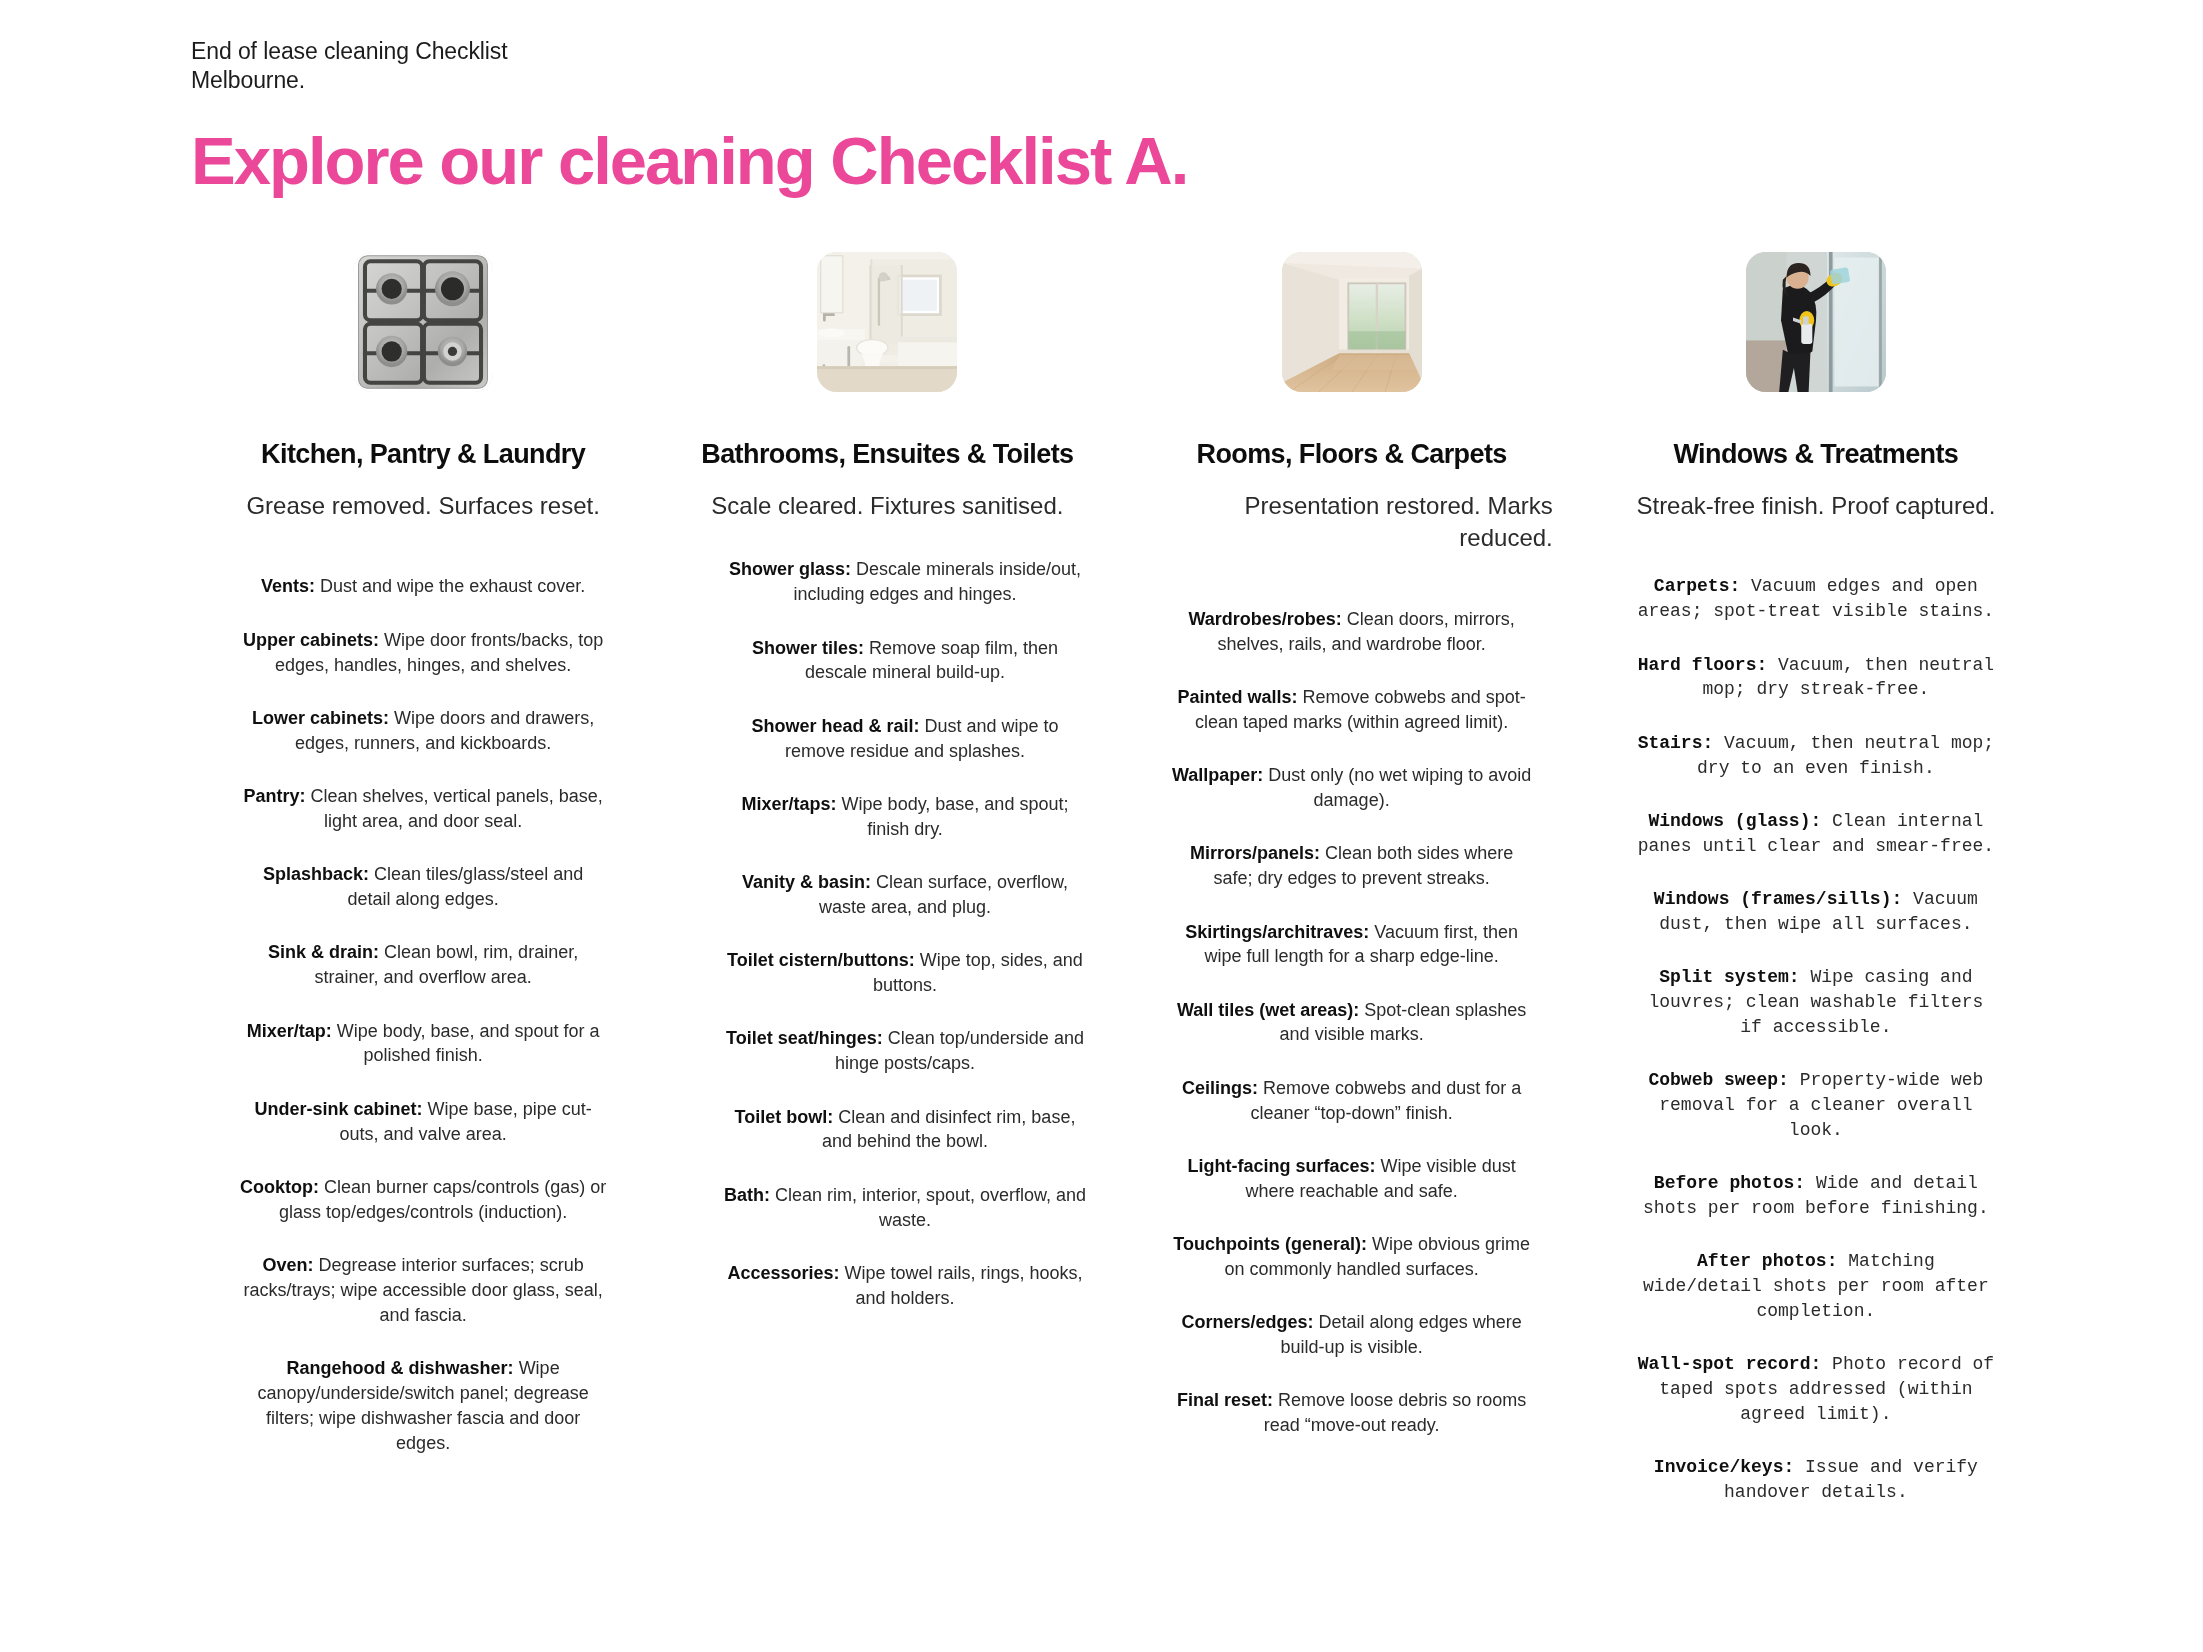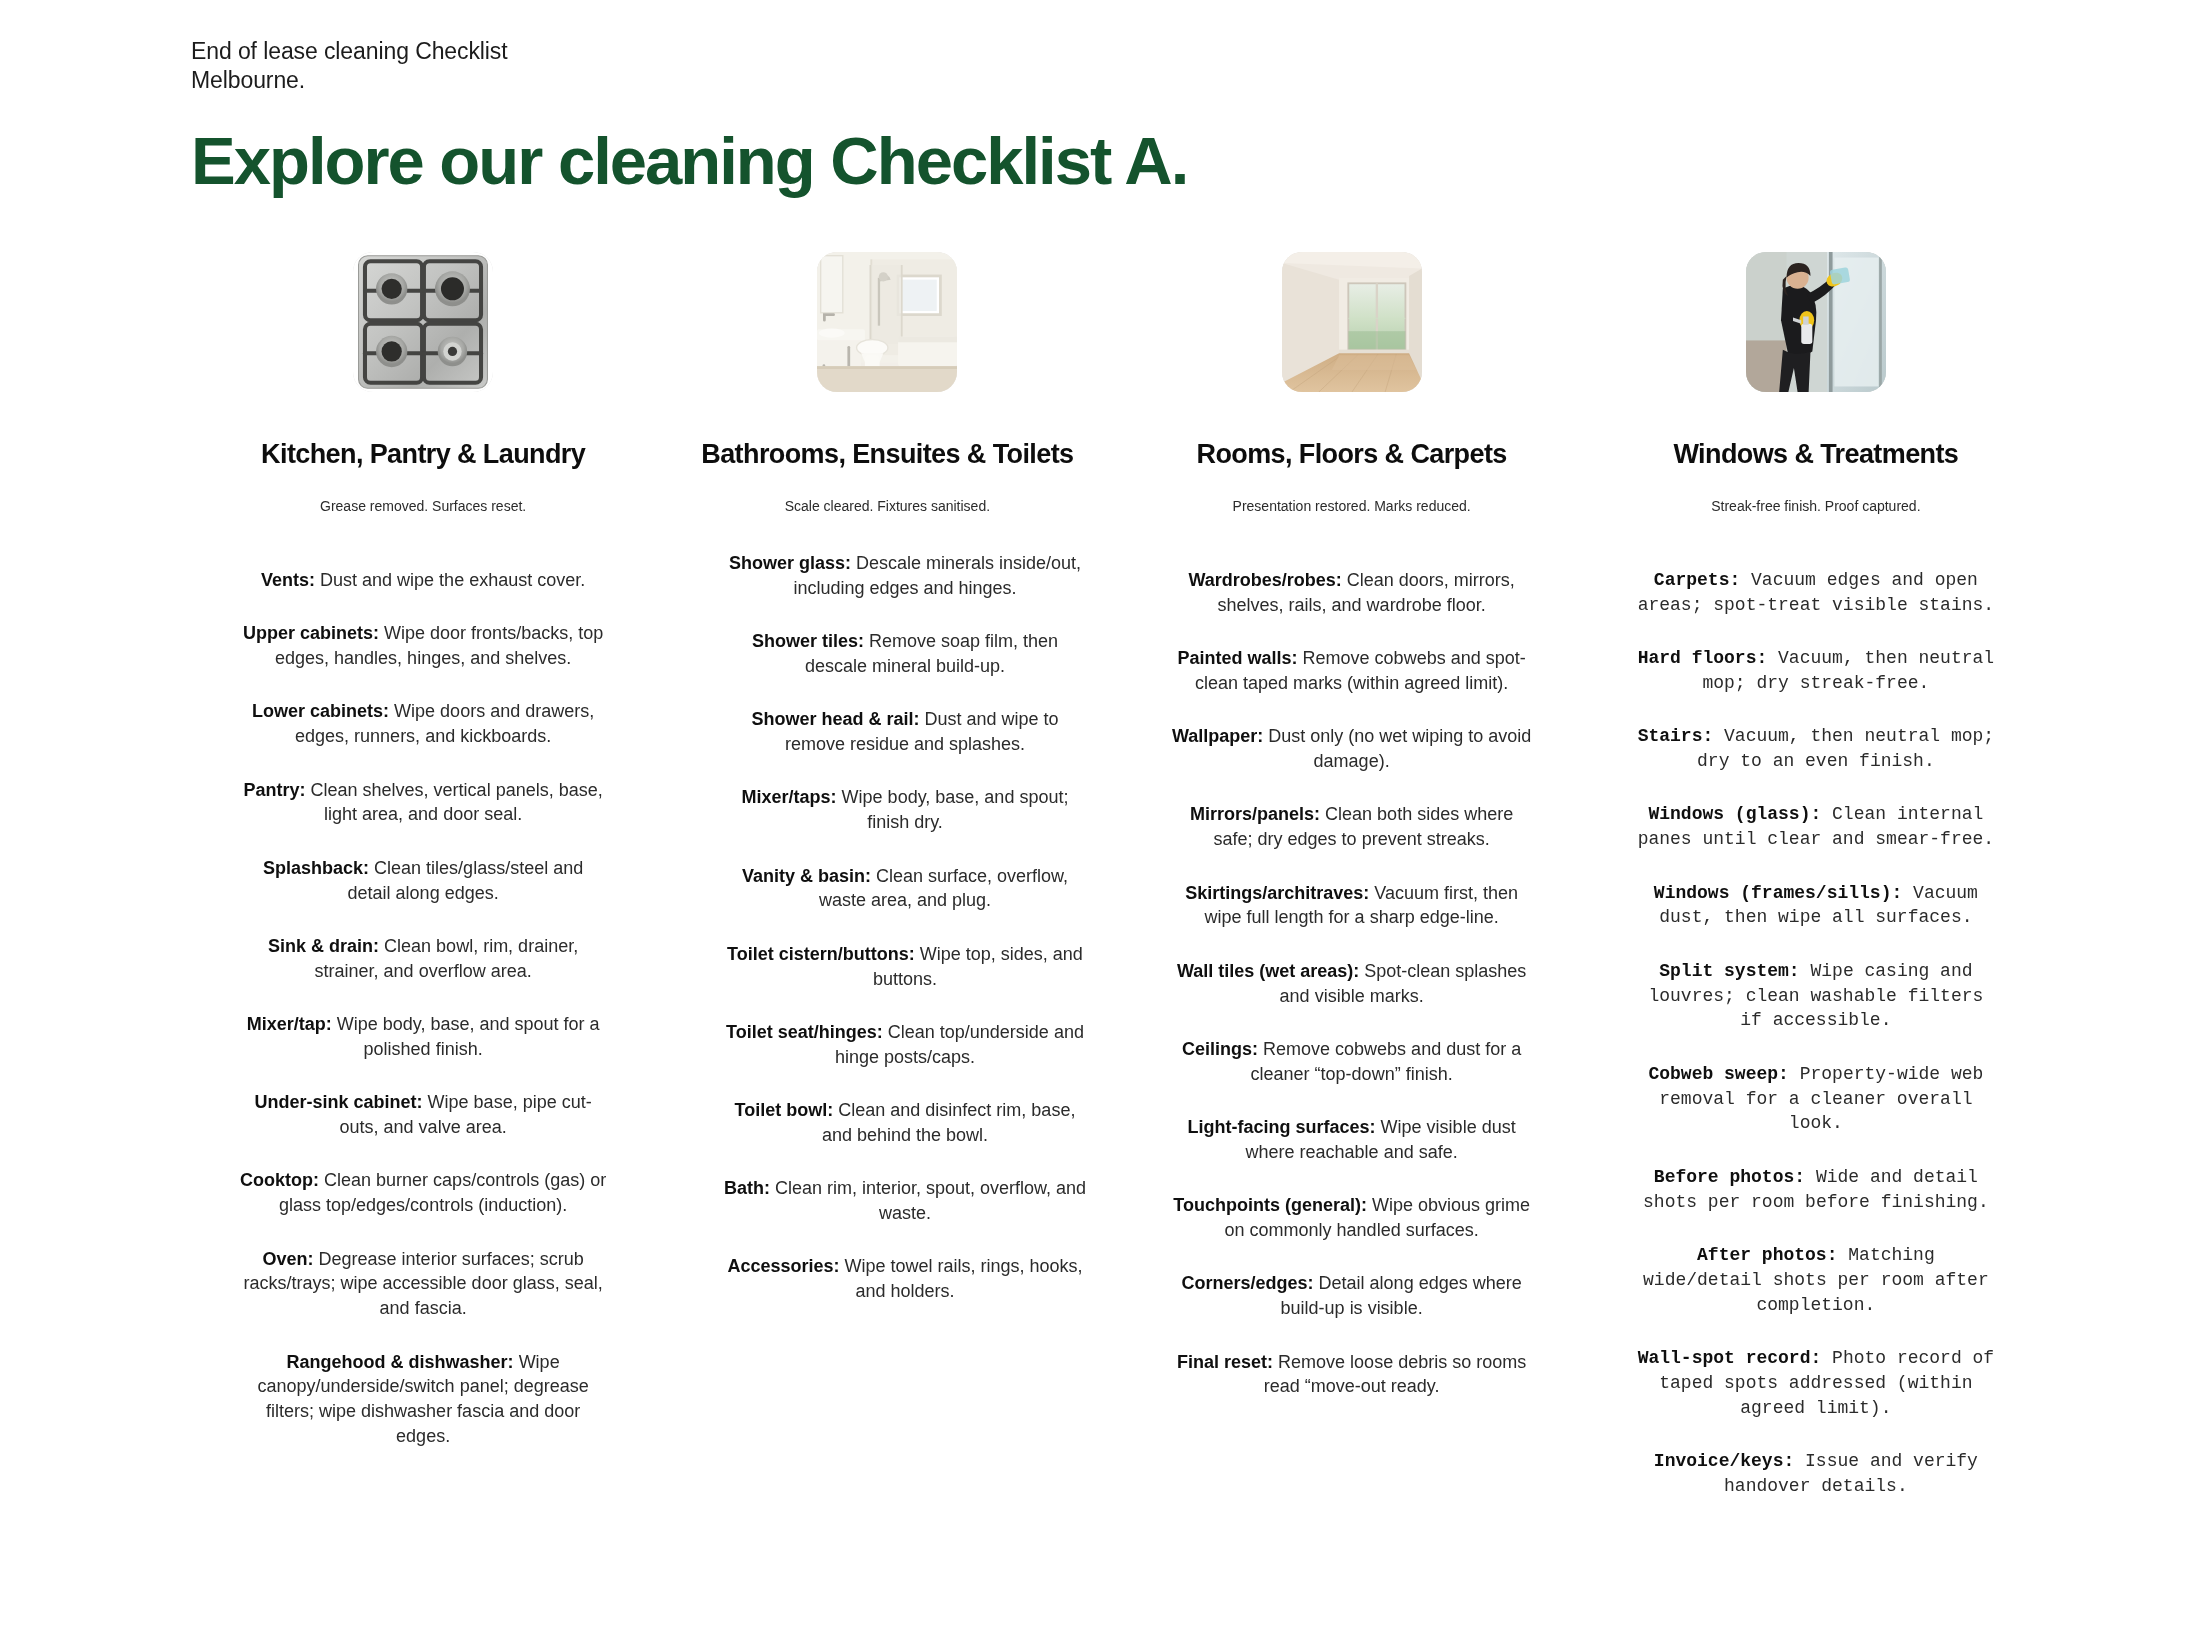--- a/index.html
+++ b/index.html
@@ -30,21 +30,21 @@
     color: #1c1c1c;
     letter-spacing: -0.1px;
     max-width: 432px;
     margin-top: 37px;
   }
   .headline {
     font-size: 67px;
     line-height: 1.08;
     font-weight: 800;
     letter-spacing: -2px;
-    color: #14532d;
+    color: #ec4899;
     margin-top: 29px;
     font-stretch: condensed;
   }
 
   
   .columns {
     display: flex;
     margin-top: 55px;
     gap: 0;
   }
@@ -72,25 +72,25 @@
     font-size: 27px;
     font-weight: 800;
     letter-spacing: -0.6px;
     line-height: 1.18;
     text-align: left;
     color: #0d0d0d;
     margin-top: 47px;
     font-stretch: condensed;
   }
   .col-sub {
-    font-size: 14px;
+    font-size: 24px;
     line-height: 1.35;
-    text-align: left;
+    text-align: right;
     color: #2b2b2b;
-    margin-top: 26px;
+    margin-top: 19px;
     font-weight: 400;
   }
   .col-list {
     margin-top: 51px;
     width: 100%;
     display: flex;
     flex-direction: column;
     align-items: center;
   }
   .item {

